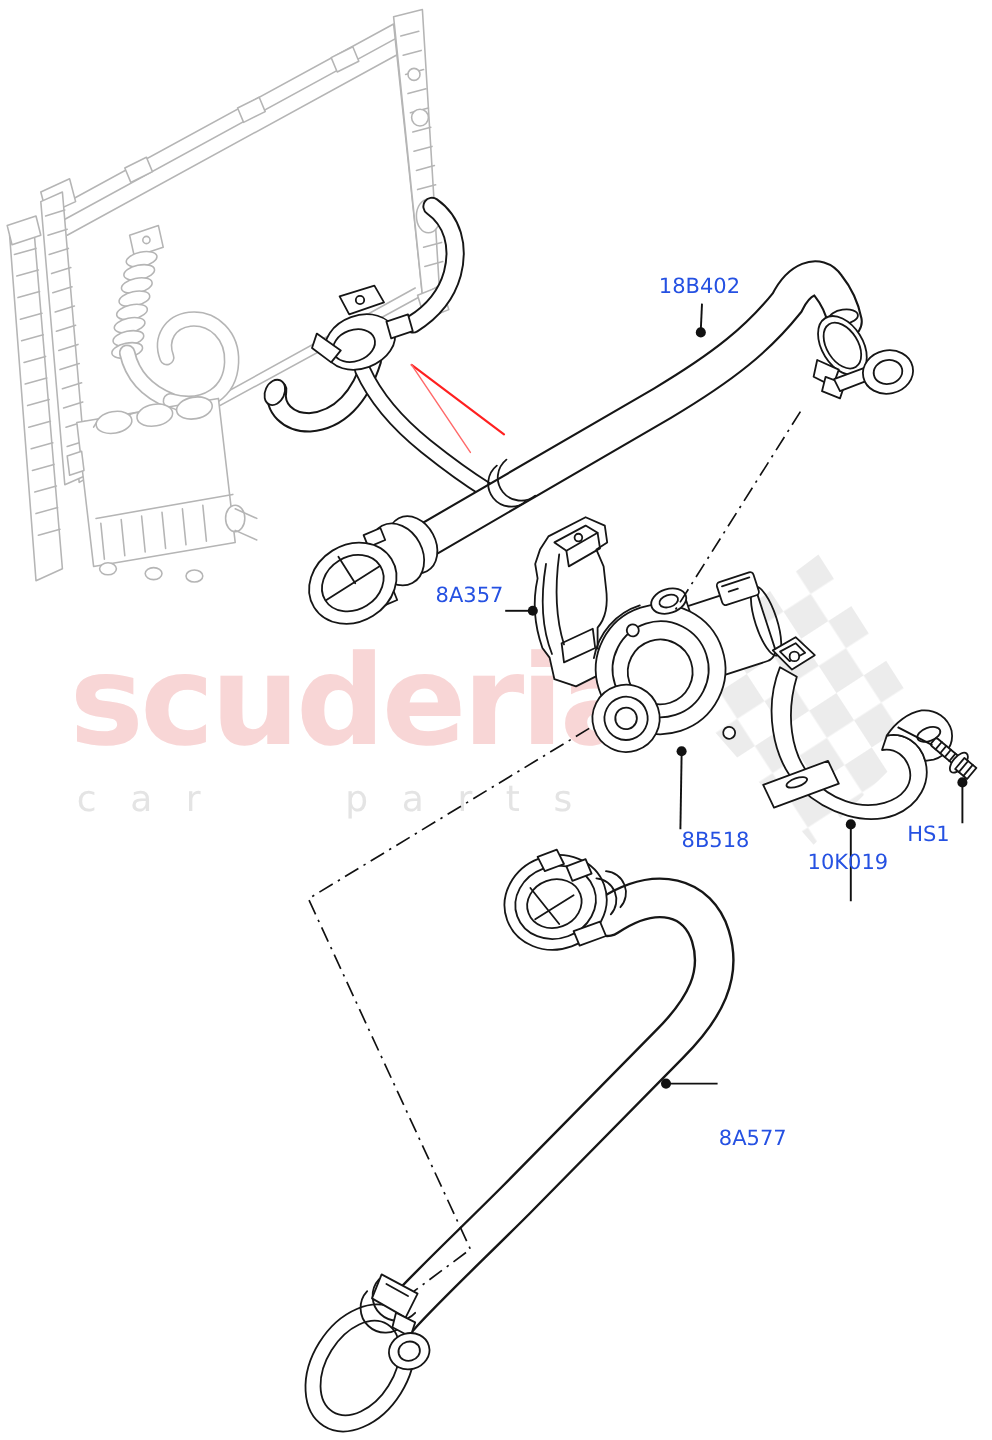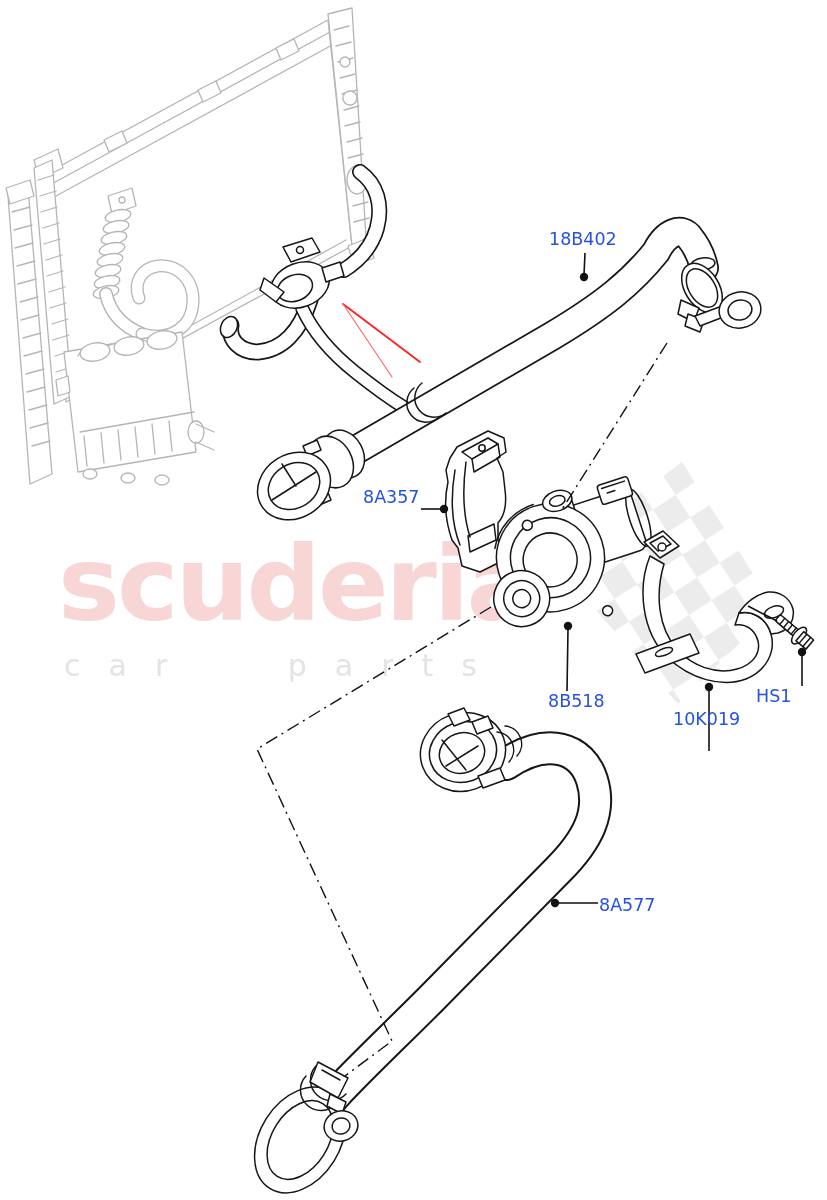--- a/index.html
+++ b/index.html
@@ -234,18 +234,18 @@
     <path class="lead" d="M802 655 L802 686"></path>
         <circle class="dot" cx="802" cy="652" r="4.2"></circle>
     <path class="lead" d="M558 903 L598 903"></path>
         <circle class="dot" cx="555" cy="903" r="4.2"></circle>
     <path class="lead" d="M748 606 L777 621"></path>
   </g>
 </svg>
 
 <div class="plabel" style="left:549px;top:230px">18B402</div>
 <div class="plabel" style="left:363px;top:488px">8A357</div>
-<div class="plabel" style="left:548px;top:692px">8B518</div>
+<div class="plabel" style="left:568px;top:692px">8B518</div>
 <div class="plabel" style="left:756px;top:687px">HS1</div>
 <div class="plabel" style="left:673px;top:710px">10K019</div>
-<div class="plabel" style="left:599px;top:896px">8A577</div>
+<div class="plabel" style="left:599px;top:940px">8A577</div>
 
 </div>
 
 </body></html>

